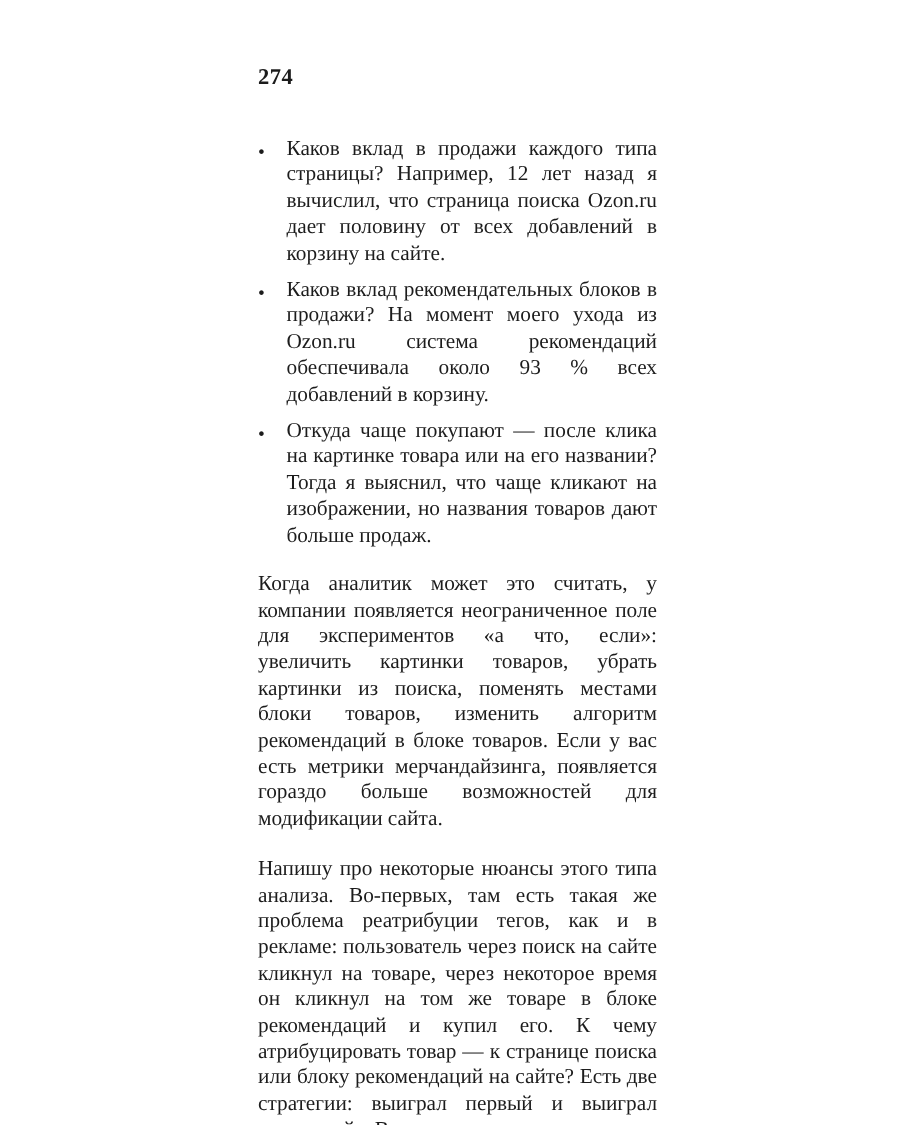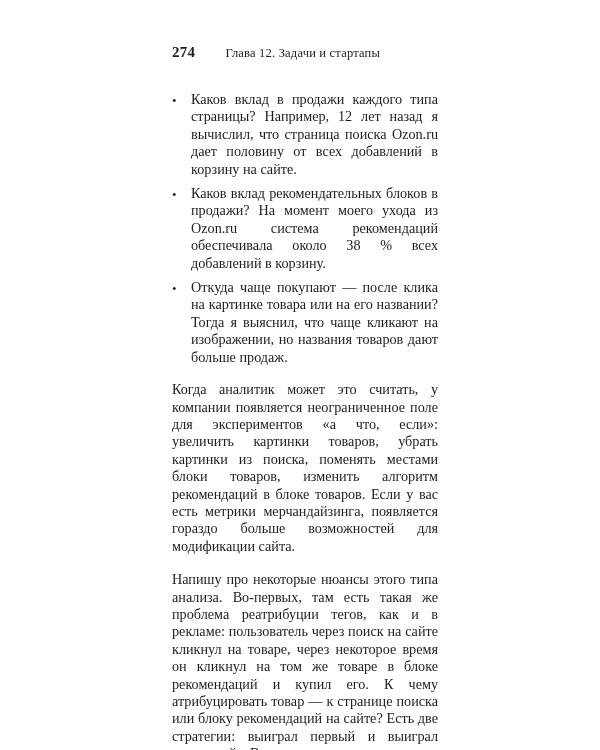--- a/index.html
+++ b/index.html
@@ -64,31 +64,30 @@
     margin-bottom: 0;
   }
 </style>
 </head>
 <body>
 
 <div class="page">
 
   <div class="running-head">
     <span class="page-number">274</span>
-    <span class="chapter-title">Глава 12. Задачи и стартапы</span>
   </div>
 
   <div class="bullet-list">
     <div class="bullet-item">
       <span class="bullet-marker">•</span>
       <span class="bullet-text">Каков вклад в продажи каждого типа страницы? Например, 12 лет назад я вычислил, что страница поиска Ozon.ru дает половину от всех добавлений в корзину на сайте.</span>
     </div>
     <div class="bullet-item">
       <span class="bullet-marker">•</span>
-      <span class="bullet-text">Каков вклад рекомендательных блоков в продажи? На момент моего ухода из Ozon.ru система рекомендаций обеспечивала около 38 % всех добавлений в корзину.</span>
+      <span class="bullet-text">Каков вклад рекомендательных блоков в продажи? На момент моего ухода из Ozon.ru система рекомендаций обеспечивала около 93 % всех добавлений в корзину.</span>
     </div>
     <div class="bullet-item">
       <span class="bullet-marker">•</span>
       <span class="bullet-text">Откуда чаще покупают — после клика на картинке товара или на его названии? Тогда я выяснил, что чаще кликают на изображении, но названия товаров дают больше продаж.</span>
     </div>
   </div>
 
   <p class="body-paragraph">Когда аналитик может это считать, у компании появляется неограниченное поле для экспериментов «а что, если»: увеличить картинки товаров, убрать картинки из поиска, поменять местами блоки товаров, изменить алгоритм рекомендаций в блоке товаров. Если у вас есть метрики мерчандайзинга, появляется гораздо больше возможностей для модификации сайта.</p>
   <p class="body-paragraph">Напишу про некоторые нюансы этого типа анализа. Во-первых, там есть такая же проблема реатрибуции тегов, как и в рекламе: пользователь через поиск на сайте кликнул на товаре, через некоторое время он кликнул на том же товаре в блоке рекомендаций и купил его. К чему атрибуцировать товар — к странице поиска или блоку рекомендаций на сайте? Есть две стратегии: выиграл первый и выиграл последний. В первом случае этот заказ получит страница поиска, во втором — блок рекомендаций. Однозначного ответа на вопрос, какая стратегия лучше, нет. Я лично предпочитаю вариант «выиграл первый». Во-вторых, вычисления для анализа мерчандайзинга намного более затратны по сравнению с анализом рекламы. Из-за этого Omniture SiteCatalyst отказался поднимать время слежения за действиями пользователя с 24 часов до 7 дней, и мне пришлось пользоваться метрикой добавления в корзину, а не заказа, потому что в течение двадцати четырех часов после первого визита на сайт человек, как правило, не делает заказ, но успевает положить товар в корзину. Обращайте внимание, как вендоры веб-аналитики работают с мерчандайзингом: у Яндекс.Метрики такого нет и не планируется, у Google Analytics есть Enhanced</p>
 

